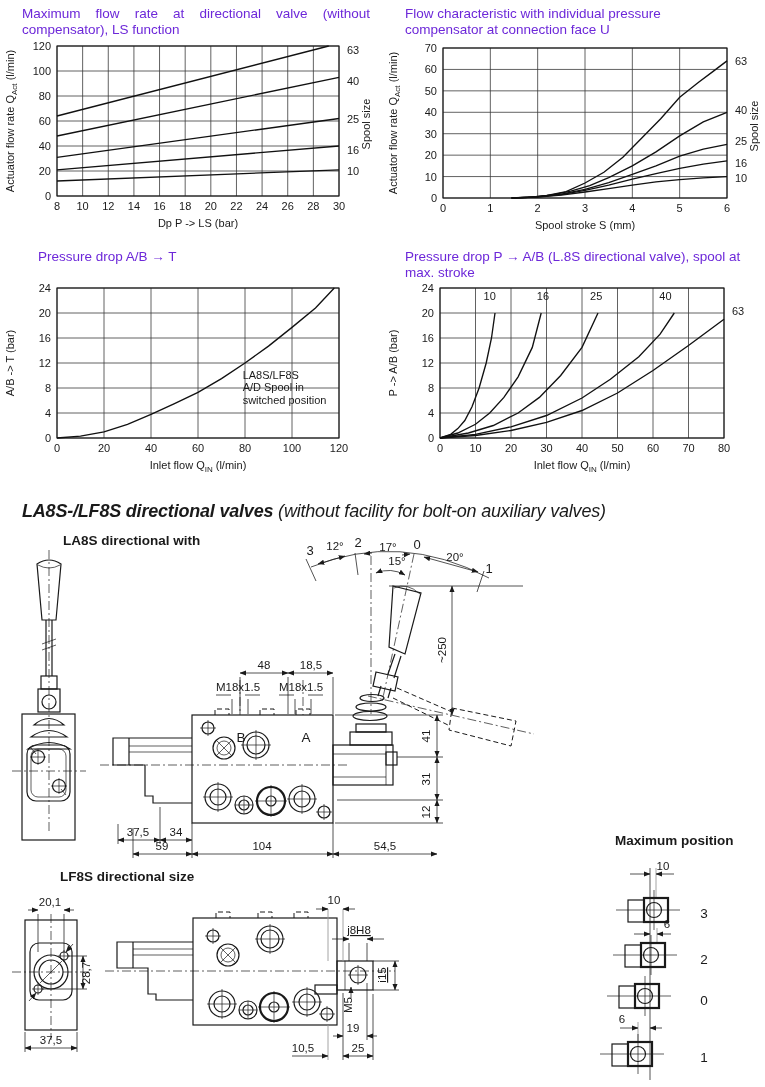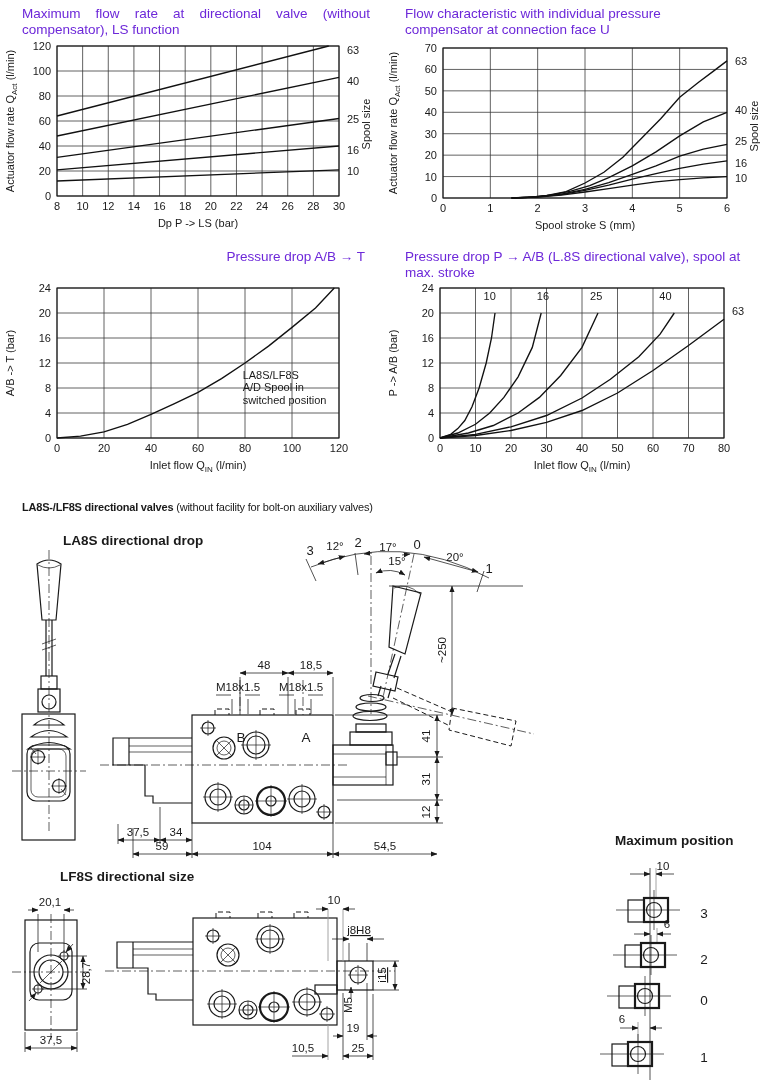--- a/index.html
+++ b/index.html
@@ -1,28 +1,28 @@
 <!DOCTYPE html>
 <html><head>
 <meta charset="utf-8">
 <style>
   html,body{margin:0;padding:0;background:#fff;}
   .page{position:relative;width:765px;height:1087px;background:#fff;overflow:hidden;
         font-family:"Liberation Sans",sans-serif;color:#1a1a1a;}
   .chart-title{position:absolute;font-size:13.5px;line-height:1.22;color:#6d28d9;}
   .t0{left:22px;top:6px;width:348px;text-align:justify;}
   .t1{left:405px;top:6px;width:330px;}
-  .t2{left:20px;top:249px;width:345px;text-align:right;}
+  .t2{left:38px;top:249px;width:345px;}
   .t3{left:405px;top:249px;width:348px;}
   svg.chart{position:absolute;overflow:visible;}
   .c0{left:0px;top:42px;}
   .c1{left:383px;top:42px;}
   .c2{left:0px;top:284px;}
   .c3{left:383px;top:284px;}
-  .section-heading{position:absolute;left:22px;top:501px;font-size:11px;letter-spacing:-0.2px;white-space:nowrap;}
+  .section-heading{position:absolute;left:22px;top:501px;font-size:18px;letter-spacing:-0.2px;white-space:nowrap;font-style:italic;}
   .section-heading .hb{font-weight:700;}
   .sub-label{position:absolute;font-size:13.5px;font-weight:700;white-space:nowrap;}
   .la8s-label{left:63px;top:533px;}
   .lf8s-label{left:60px;top:869px;}
   .switch-label{left:615px;top:833px;}
   #drawing{position:absolute;left:0;top:528px;}
   
   .ln{fill:none;stroke:#1a1a1a;stroke-width:1.2px;}
   .bold{stroke-width:2.2px;}
   .thin{fill:none;stroke:#1a1a1a;stroke-width:0.7px;}
@@ -223,21 +223,21 @@
       <text x="213.20000000000002" y="15.875" text-anchor="middle" font-size="11" fill="#1a1a1a" font-family="&quot;Liberation Sans&quot;,sans-serif"><tspan>25</tspan></text>
       <text x="282.42499999999995" y="15.875" text-anchor="middle" font-size="11" fill="#1a1a1a" font-family="&quot;Liberation Sans&quot;,sans-serif"><tspan>40</tspan></text>
       <text x="199" y="185" text-anchor="middle" font-size="11" fill="#1a1a1a" font-family="&quot;Liberation Sans&quot;,sans-serif"><tspan>Inlet flow Q</tspan><tspan font-size="8" dy="3">IN</tspan><tspan dy="-3"> (l/min)</tspan></text>
       <text x="0" y="0" text-anchor="middle" font-size="11" fill="#1a1a1a" font-family="&quot;Liberation Sans&quot;,sans-serif" transform="translate(14,79) rotate(-90)"><tspan>P -&gt; A/B (bar)</tspan></text>
     </svg>
 
   <div class="section-heading">
     <span class="hb">LA8S-/LF8S directional valves</span><span> (without facility for bolt-on auxiliary valves)</span>
   </div>
 
-  <div class="sub-label la8s-label">LA8S directional drop</div>
+  <div class="sub-label la8s-label">LA8S directional with</div>
   <div class="sub-label lf8s-label">LF8S directional size</div>
   <div class="sub-label switch-label">Maximum position</div>
 
   <svg id="drawing" width="765" height="559" viewBox="0 0 765 559">
     <defs>
       <marker id="ar" viewBox="0 0 10 8" refX="9.5" refY="4" markerWidth="9" markerHeight="7" orient="auto-start-reverse">
         <path d="M0,0 L10,4 L0,8 Z" fill="#1a1a1a"></path>
       </marker>
     </defs>
 

